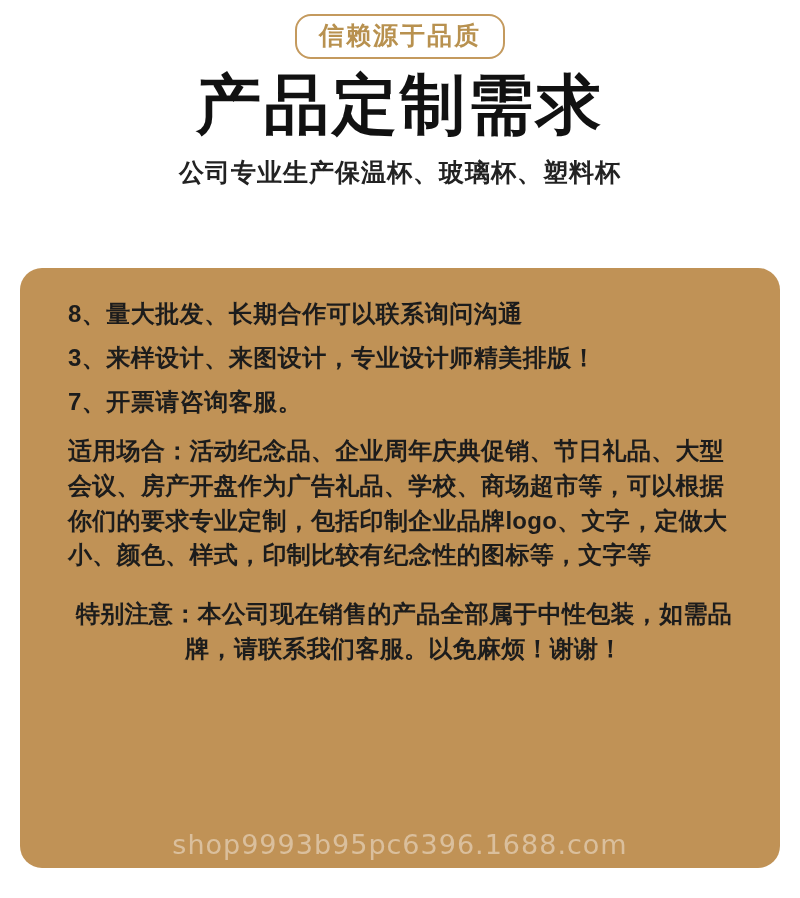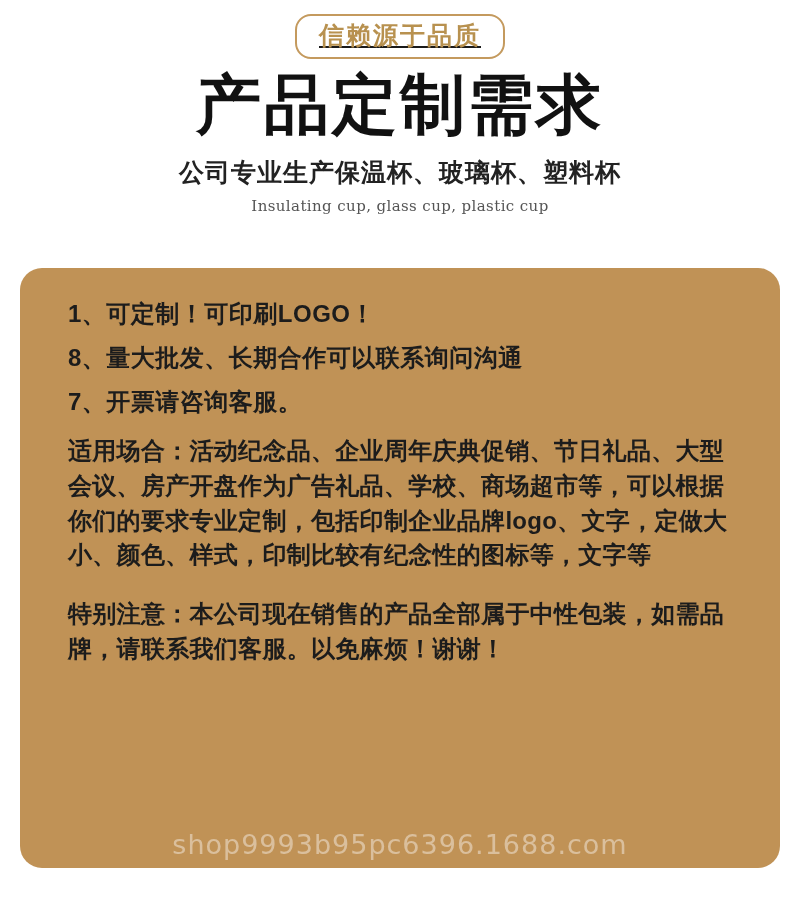--- a/index.html
+++ b/index.html
@@ -24,21 +24,20 @@
 
   
   .header {
     padding-top: 14px;
     text-align: center;
   }
 
   .badge-wrap {
     display: flex;
     justify-content: center;
-    text-decoration: underline;
   }
 
   .badge {
     display: inline-block;
     border: 2px solid #c49a5e;
     border-radius: 16px;
     color: #b8914f;
     font-size: 25px;
     font-weight: 700;
     letter-spacing: 2px;
@@ -110,20 +109,21 @@
     line-height: 1.45;
     color: #1c1c1c;
     letter-spacing: 0.3px;
   }
 
   .block .lead {
     font-weight: 800;
   }
 
   .block.note {
+    text-align: center;
   }
 
   .watermark {
     position: absolute;
     left: 0;
     right: 0;
     bottom: 8px;
     text-align: center;
     font-size: 27px;
     color: rgba(255, 255, 255, 0.42);
@@ -136,28 +136,27 @@
 <body>
 
 <div class="page">
 
   <div class="header">
     <div class="badge-wrap">
       <div class="badge">信赖源于品质</div>
     </div>
     <div class="main-title">产品定制需求</div>
     <div class="sub-title-cn">公司专业生产保温杯、玻璃杯、塑料杯</div>
-    <div class="sub-title-en">Insulating cup, glass cup, plastic cup</div>
   </div>
 
   <div class="panel">
 
     <ul class="num-list">
-      <li class="num-item">1、可定制！可印刷LOGO！</li>
       <li class="num-item">8、量大批发、长期合作可以联系询问沟通</li>
+      <li class="num-item">3、来样设计、来图设计，专业设计师精美排版！</li>
       <li class="num-item">7、开票请咨询客服。</li>
     </ul>
 
     <p class="block"><span class="lead">适用场合：</span><span>活动纪念品、企业周年庆典促销、节日礼品、大型会议、房产开盘作为广告礼品、学校、商场超市等，可以根据你们的要求专业定制，包括印制企业品牌logo、文字，定做大小、颜色、样式，印制比较有纪念性的图标等，文字等</span></p>
 
     <p class="block note"><span class="lead">特别注意：</span><span>本公司现在销售的产品全部属于中性包装，如需品牌，请联系我们客服。以免麻烦！谢谢！</span></p>
 
     <div class="watermark">shop9993b95pc6396.1688.com</div>
   </div>
 

